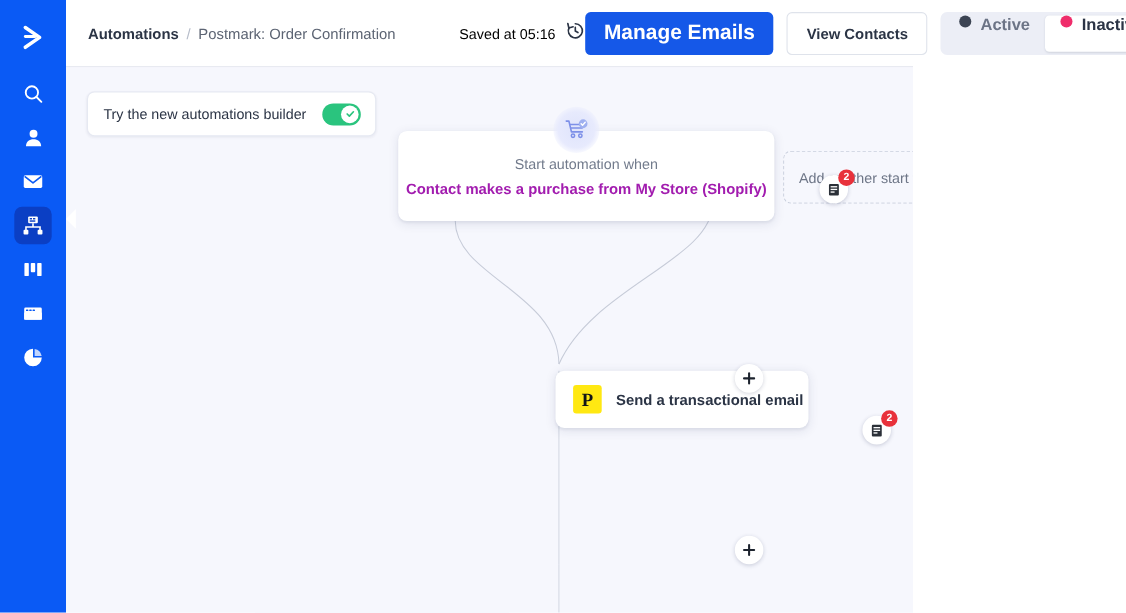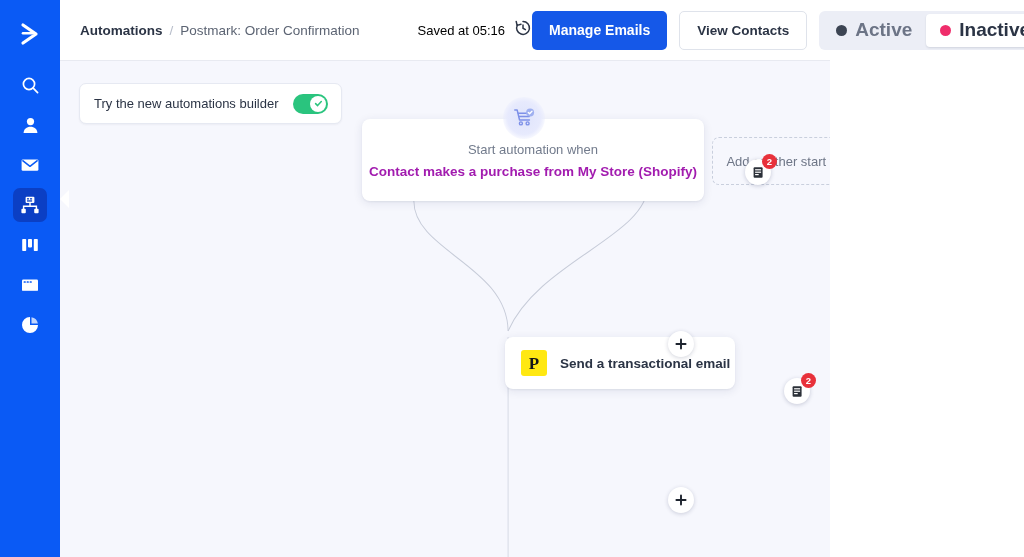--- a/index.html
+++ b/index.html
@@ -101,21 +101,21 @@
 
   .topbar-actions {
     margin-left: auto;
     display: flex;
     align-items: center;
     gap: 12px;
   }
   .btn-primary {
     background: #1558e8;
     color: #fff;
-    font-size: 14px;
+    font-size: 19px;
     font-weight: bold;
     border: none;
     border-radius: 5px;
     height: 39px;
     padding: 0 17px;
     cursor: pointer;
     font-family: "Liberation Sans", sans-serif;
     white-space: nowrap;
   }
   .btn-outline {
@@ -134,26 +134,26 @@
   .statusgroup {
     display: flex;
     align-items: center;
     background: #eceef6;
     border-radius: 6px;
     padding: 3px;
     height: 39px;
   }
   .status-pill {
     display: flex;
-    align-items: center;
+    align-items: flex-start;
     gap: 8px;
     height: 33px;
     padding: 0 14px;
     border-radius: 4px;
-    font-size: 19px;
+    font-size: 15px;
     font-weight: bold;
     cursor: pointer;
     color: #6c7486;
     white-space: nowrap;
   }
   .status-pill.selected {
     background: #ffffff;
     color: #2b3445;
     box-shadow: 0 1px 2px rgba(20,30,60,.12);
   }

